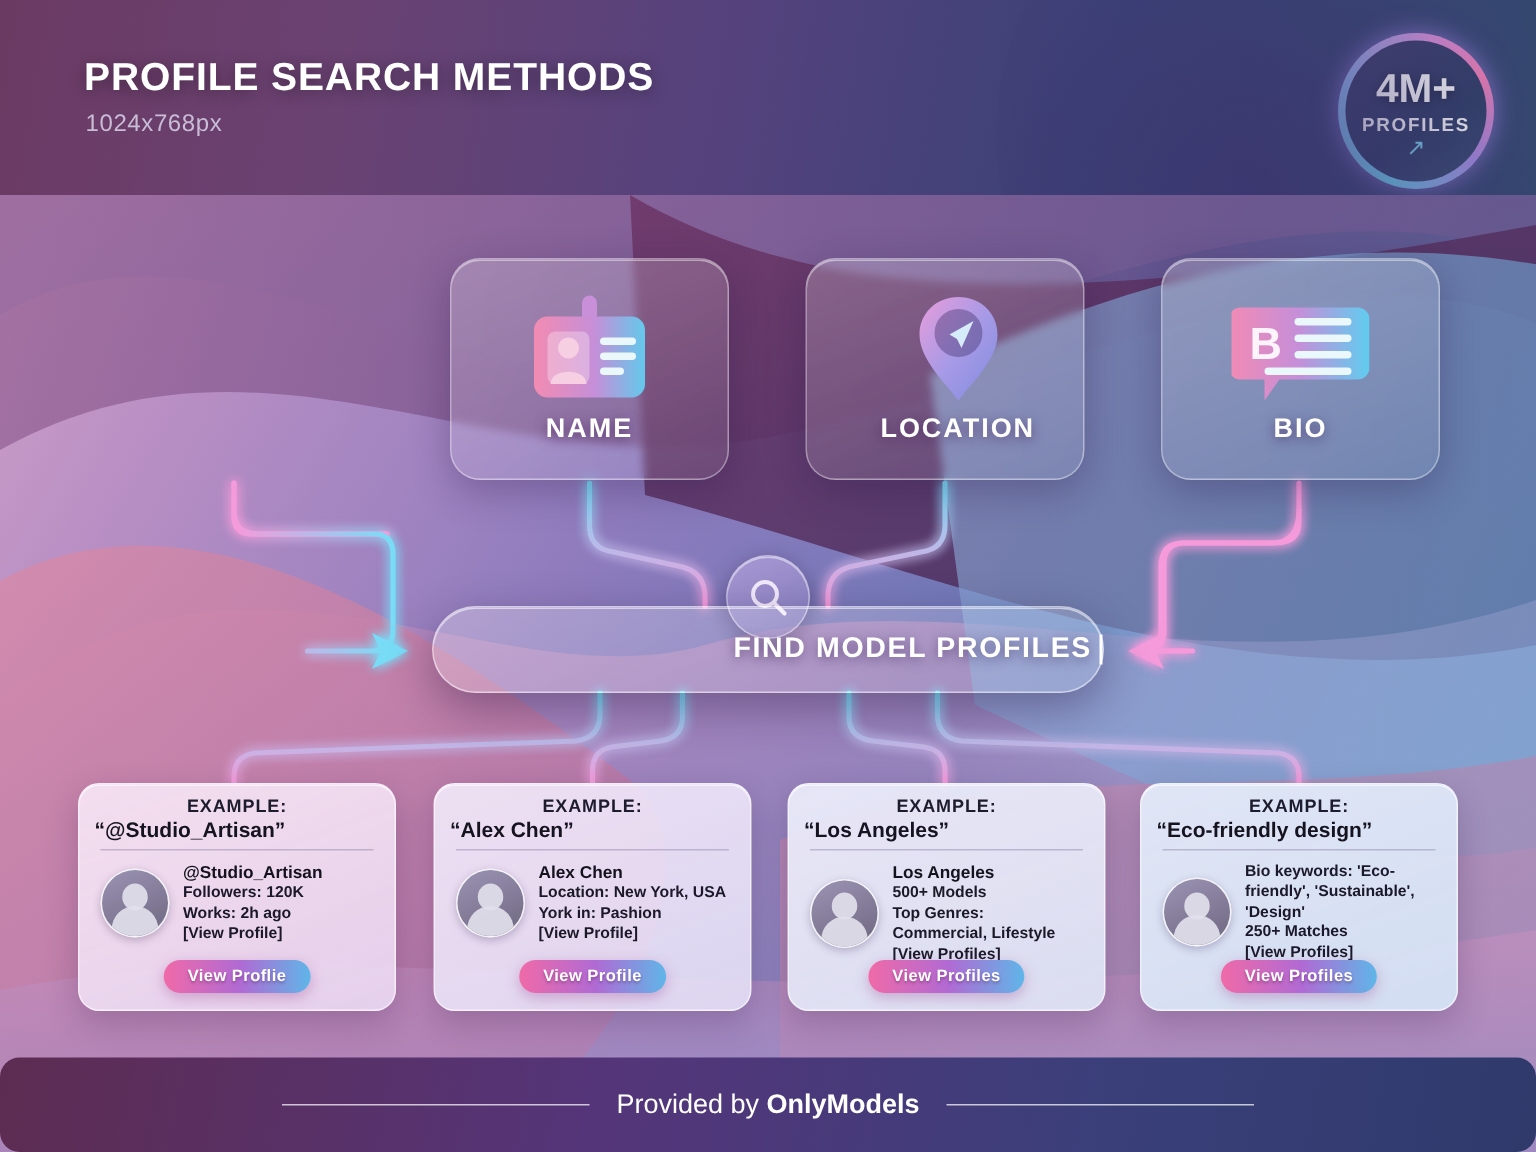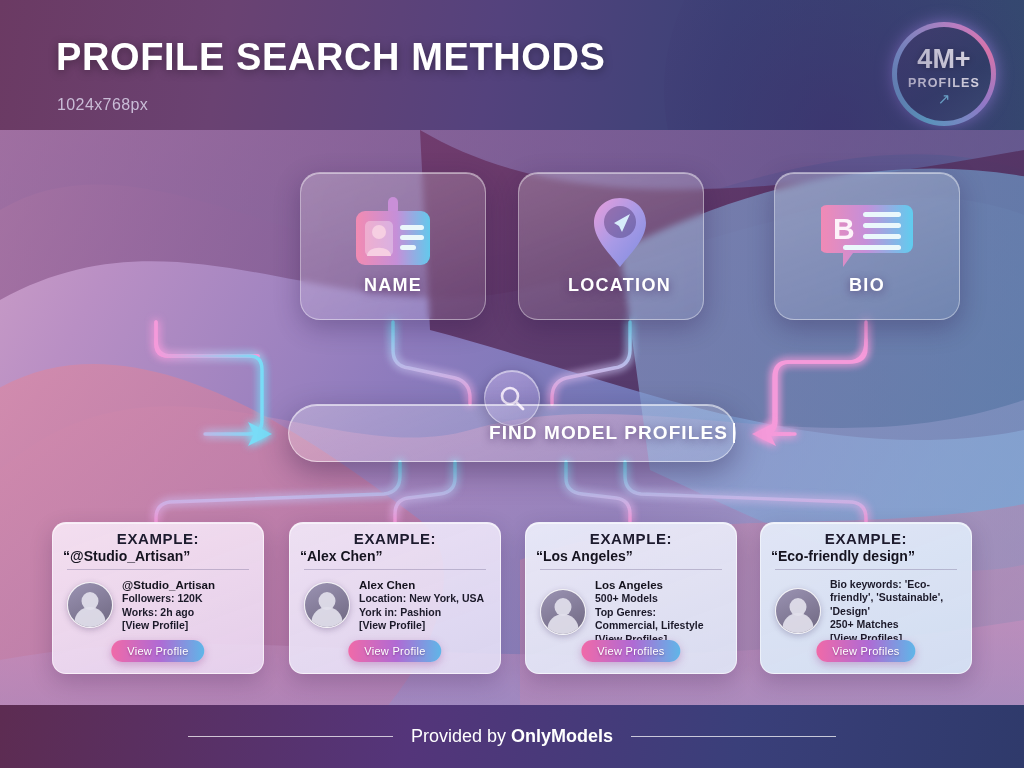--- a/index.html
+++ b/index.html
@@ -24,25 +24,25 @@
     background:linear-gradient(100deg,#6b3a63 0%,#6a4272 22%,#54427d 48%,#3c4277 70%,#34486f 100%);
     overflow:hidden;
   }
   .header::after{
     content:""; position:absolute; right:-60px; top:-120px; width:420px; height:420px;
     border-radius:50%;
     background:radial-gradient(circle at 40% 60%, rgba(60,50,110,.75), rgba(60,50,110,0) 62%);
   }
   .title {
     position:absolute; left:56px; top:36px;
-    font-size:38px; font-weight:bold; color:#ffffff; letter-spacing:.6px;
+    font-size:26px; font-weight:bold; color:#ffffff; letter-spacing:.6px;
     text-shadow:0 2px 10px rgba(0,0,0,.35);
   }
   .subtitle {
-    position:absolute; left:57px; top:96px;
+    position:absolute; left:57px; top:74px;
     font-size:16px; color:#c9bcd6; letter-spacing:.4px;
   }
 
   
   .badge { position:absolute; right:28px; top:22px; width:104px; height:104px; }
   .badge-ring {
     position:absolute; inset:0; border-radius:50%;
     background:conic-gradient(from 200deg,#6fd8f2,#8fb8ee 25%,#d88fd6 48%,#f07fb4 62%,#a98ce0 80%,#6fd8f2 100%);
     filter:drop-shadow(0 0 8px rgba(170,140,240,.7));
   }
@@ -63,21 +63,21 @@
   .method {
     position:absolute; width:186px; height:148px; border-radius:20px;
     background:linear-gradient(160deg,rgba(255,255,255,.22),rgba(255,255,255,.07));
     border:1px solid rgba(255,255,255,.38);
     box-shadow:0 8px 26px rgba(40,20,70,.30), inset 0 1px 0 rgba(255,255,255,.45);
     backdrop-filter:blur(3px);
     display:flex; flex-direction:column; align-items:center; justify-content:flex-start;
   }
   .m1{ left:63px;  top:172px; }
   .m2{ left:300px; top:172px; }
-  .m3{ left:518px; top:172px;padding-left:17px; }
+  .m3{ left:537px; top:172px;padding-left:17px; }
   .m4{ left:774px; top:172px; }
   .m-icon { margin-top:20px; height:78px; display:flex; align-items:center; justify-content:center; }
   .m-label {
     margin-top:4px; font-size:18px; font-weight:bold; color:#ffffff;
     letter-spacing:1.3px; text-shadow:0 2px 8px rgba(60,20,80,.55);
   }
 
   
   .wires { position:absolute; inset:0; pointer-events:none; }
 
@@ -108,53 +108,53 @@
     position:absolute; top:522px; width:212px; height:152px; border-radius:14px;
     border:1px solid rgba(255,255,255,.55);
     box-shadow:0 8px 22px rgba(40,20,70,.22), inset 0 1px 0 rgba(255,255,255,.6);
     padding:7px 10px 0 10px;
   }
   .e1{ left:52px;  background:linear-gradient(160deg,rgba(248,232,246,.90),rgba(236,220,245,.86)); }
   .e2{ left:289px; background:linear-gradient(160deg,rgba(243,234,250,.90),rgba(230,226,248,.86)); }
   .e3{ left:525px; background:linear-gradient(160deg,rgba(237,238,251,.92),rgba(224,232,248,.88)); }
   .e4{ left:760px; background:linear-gradient(160deg,rgba(228,236,250,.93),rgba(214,230,247,.90)); }
 
-  .ex-kicker { text-align:center; font-size:15px; font-weight:bold; color:#1d1b2e; letter-spacing:.6px; }
+  .ex-kicker { text-align:center; font-size:12px; font-weight:bold; color:#1d1b2e; letter-spacing:.6px; }
   .ex-query  { text-align:left; font-size:14px; font-weight:bold; color:#15131f; margin-top:1px; }
   .ex-rule   { height:1px; background:rgba(120,110,150,.38); margin:5px 4px 0 4px; }
   .ex-body   { display:flex; margin-top:7px;align-items:center; }
   .avatar {
     width:46px; height:46px; border-radius:50%; flex:0 0 46px;
     border:1.5px solid rgba(255,255,255,.9);
     background:linear-gradient(155deg,#9b93b3,#6e6780);
     box-shadow:0 2px 6px rgba(40,20,70,.25);
     position:relative; overflow:hidden; margin-left:4px;
   }
   .avatar .head{ position:absolute; left:50%; top:20%; width:17px; height:18px;
                  border-radius:50%; background:rgba(226,224,236,.92); transform:translateX(-50%); }
   .avatar .body{ position:absolute; left:50%; top:55%; width:31px; height:27px;
                  border-radius:16px 16px 0 0; background:rgba(226,224,236,.92); transform:translateX(-50%); }
   .ex-lines { margin-left:9px; padding-top:1px; }
   .ex-name  { font-size:11.5px; font-weight:bold; color:#14121d; line-height:1.25; }
   .ex-line  { font-size:10.5px; color:#1b1929; line-height:1.28;font-weight:bold; }
   .ex-btn {
     position:absolute; left:50%; transform:translateX(-50%); bottom:11px;
     padding:5px 16px; border-radius:13px; border:none; cursor:pointer;
-    font-size:11px; font-weight:normal; color:#ffffff; letter-spacing:.3px;
+    font-size:11px; font-weight:bold; color:#ffffff; letter-spacing:.3px;
     background:linear-gradient(90deg,#f06aa8,#b06ad4 52%,#5fb6e8);
     box-shadow:0 3px 9px rgba(150,60,140,.35);
     text-shadow:0 1px 2px rgba(80,20,70,.4);
     font-family:"Liberation Sans", sans-serif;
   }
 
   
   .footer {
     position:absolute; left:0; bottom:0; width:1024px; height:63px;
     background:linear-gradient(100deg,#5d2c52 0%,#54357a 40%,#3a3f7a 72%,#2f3a6b 100%);
-    display:flex; align-items:center; justify-content:center;
+    display:flex; align-items:center; justify-content:center;border-radius:13px;
   }
   .f-line { width:205px; height:1.5px; background:rgba(255,255,255,.72); }
   .f-text { font-size:18px; color:#ffffff; margin:0 18px; white-space:nowrap; }
   .f-text b { font-weight:bold; }
 </style>
 </head>
 <body>
 
 <div id="stage">
 

